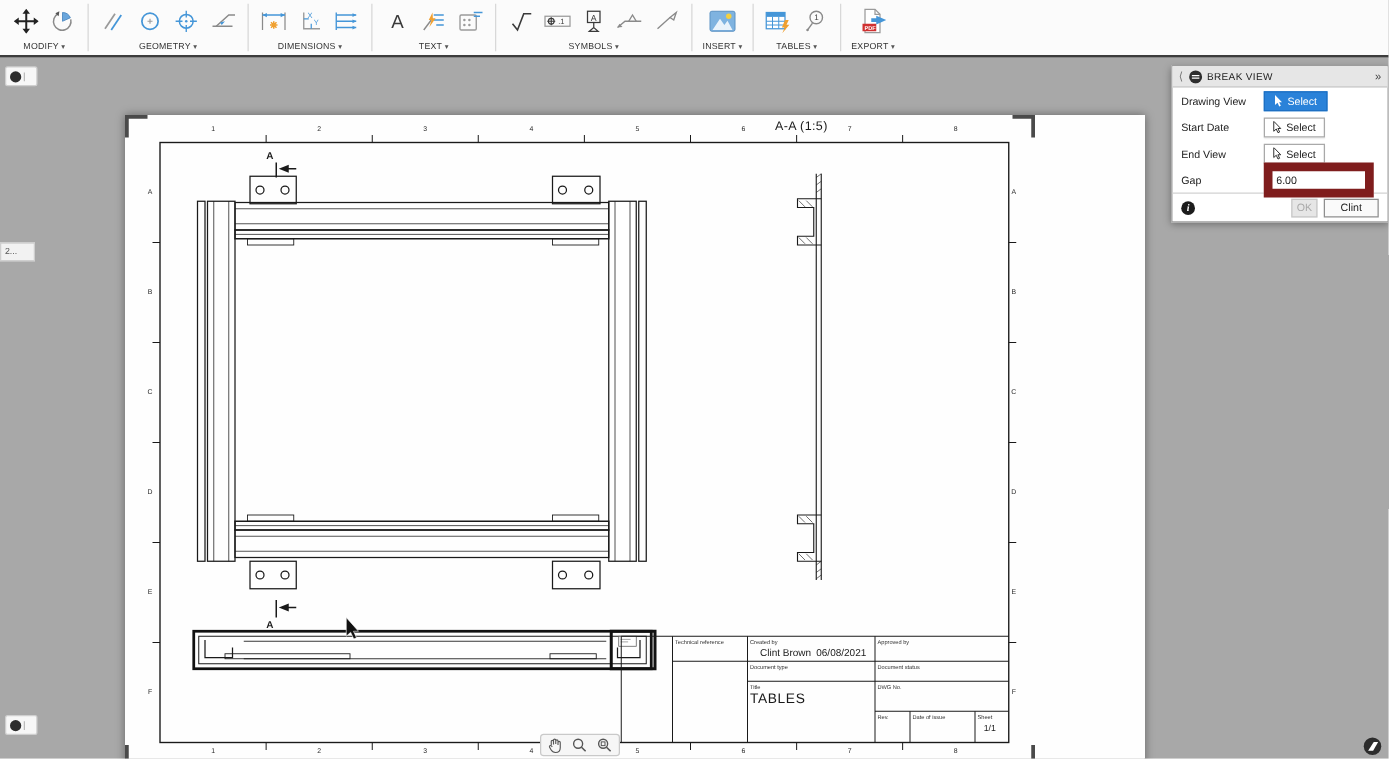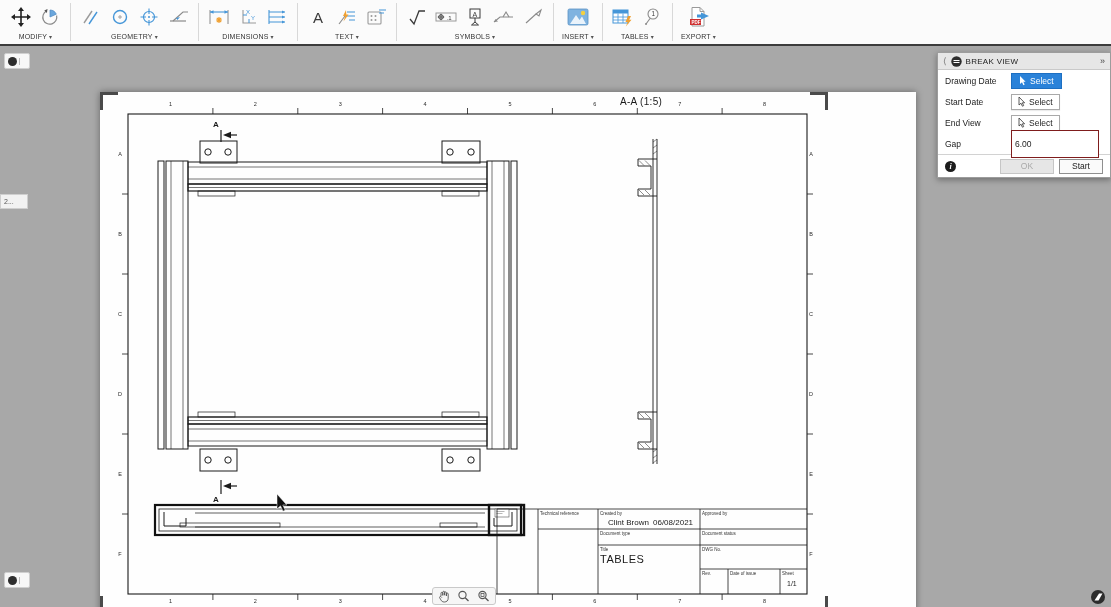--- a/index.html
+++ b/index.html
@@ -56,27 +56,27 @@
   .panel-expand { margin-left:auto; color:#444; font-size:9px; cursor:pointer; }
   .panel-row { display:flex; align-items:center; height:21px; padding:0 7px; }
   .panel-row .lab { width:66px; }
   .btn-select-blue { display:flex; align-items:center; gap:3px; background:#2a82d9; border:1px solid #1d6fc2;
                      color:#fff; font-size:8.5px; height:16px; padding:0 7px; cursor:pointer; }
   .btn-select { display:flex; align-items:center; gap:3px; background:#fff; border:1px solid #a9a9a9;
                 color:#222; font-size:8.5px; height:16px; padding:0 6px; cursor:pointer; box-shadow:0 1px 1px rgba(0,0,0,.08); }
   .orient-btn { background:none; border:1px solid transparent; width:20px; height:16px; display:flex;
                 align-items:center; justify-content:center; cursor:pointer; }
   .orient-btn.selected { background:#dcdcdc; border:1px solid #b2b2b2; border-radius:2px; }
-  .gap-input { width:88px; height:28px; border:1px solid #7f1d1d; font-size:8.5px; padding:0 3px;
+  .gap-input { width:88px; height:28px; border:7px solid #7f1d1d; font-size:8.5px; padding:0 3px;
                font-family:"Liberation Sans", sans-serif; color:#222; }
   .panel-footer { display:flex; align-items:center; height:23px; border-top:1px solid #d2d2d2; padding:0 7px; gap:5px; }
   .info-dot { width:11px; height:11px; border-radius:50%; background:#1c1c1c; color:#fff; font-size:8px;
               font-style:italic; font-weight:bold; display:flex; align-items:center; justify-content:center;
               font-family:"Liberation Serif", serif; cursor:pointer; }
-  .btn-ok { margin-left:auto; width:54px; height:15px; background:#e6e6e6; border:1px solid #c6c6c6;
+  .btn-ok { margin-left:auto; width:21px; height:15px; background:#e6e6e6; border:1px solid #c6c6c6;
             color:#aaa; font-size:8.5px; }
   .btn-cancel { width:44px; height:15px; background:#fafafa; border:1px solid #8f8f8f; color:#222;
                 font-size:8.5px; cursor:pointer; }
 </style>
 </head>
 <body>
 
 <div class="app">
 
   <div class="toolbar">
@@ -513,21 +513,21 @@
         <span class="panel-collapse">⟨</span>
         <svg width="11" height="11" viewBox="0 0 11 11">
           <circle cx="5.5" cy="5.5" r="5.2" fill="#2d2d2d"></circle>
           <path d="M2.5 4.5 h6 M2.5 6.5 h6" stroke="#fff" stroke-width="1"></path>
         </svg>
         <span class="panel-title">BREAK VIEW</span>
         <span class="panel-expand">»</span>
       </div>
 
       <div class="panel-row">
-        <span class="lab">Drawing Date</span>
+        <span class="lab">Drawing View</span>
         <button class="btn-select-blue">
           <svg width="8" height="10" viewBox="0 0 8 10">
             <polygon points="1,0 1,8 3,6.2 4.4,9.2 5.7,8.6 4.3,5.8 6.6,5.8" fill="#fff"></polygon>
           </svg>
           <span>Select</span>
         </button>
       </div>
 
 
       <div class="panel-row">
@@ -551,18 +551,18 @@
       </div>
 
       <div class="panel-row">
         <span class="lab">Gap</span>
         <input class="gap-input" type="text" value="6.00" style="">
       </div>
 
       <div class="panel-footer">
         <span class="info-dot">i</span>
         <button class="btn-ok" disabled="">OK</button>
-        <button class="btn-cancel">Start</button>
+        <button class="btn-cancel">Clint</button>
       </div>
     </div>
 
   </div>
 </div>
 
 </body></html>

